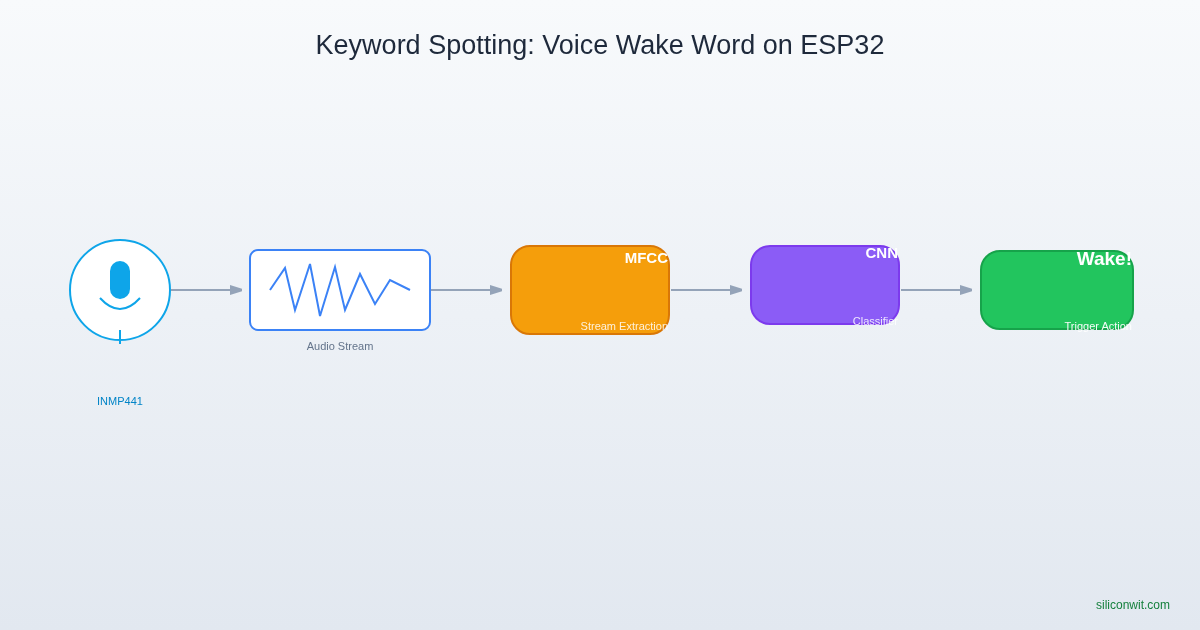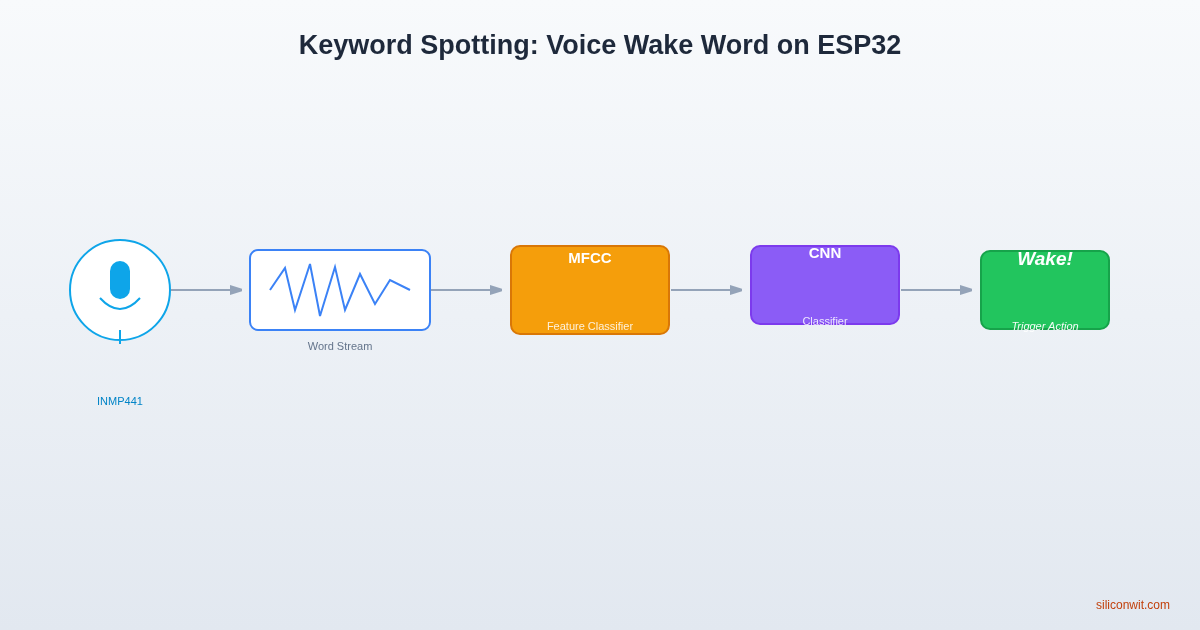--- a/index.html
+++ b/index.html
@@ -4,41 +4,41 @@
   <style>
     * { margin: 0; padding: 0; box-sizing: border-box; }
     html, body { width: 1200px; height: 630px; overflow: hidden; }
     body {
       position: relative;
       font-family: "Liberation Sans", sans-serif;
       background: linear-gradient(180deg, #f8fafc 0%, #e2e8f0 100%);
     }
     .title {
       position: absolute; left: 0; top: 30px; width: 1200px;
-      text-align: center; font-size: 27px; font-weight: bold; color: #1e293b;
+      text-align: center; font-size: 27px; font-weight: normal; color: #1e293b;
     }
     .diagram { position: absolute; left: 0; top: 0; width: 1200px; height: 630px; }
     .box {
-      position: absolute; border-radius: 10px;
-      display: flex; flex-direction: column; align-items: center; justify-content: center;
+      position: absolute; border-radius: 20px;
+      display: flex; flex-direction: column; align-items: flex-end; justify-content: center;
       color: #fff;
       gap: 42px;
     }
     .box .bt { font-weight: bold; font-size: 15px; }
     .box .bs { font-size: 11px; margin-top: 12px; opacity: 0.85; }
     .mfcc { left: 510px; top: 245px; width: 160px; height: 90px; background: #f59e0b; border: 2px solid #d97706; }
     .cnn { left: 750px; top: 245px; width: 150px; height: 80px; background: #8b5cf6; border: 2px solid #7c3aed; }
-    .wake { left: 980px; top: 250px; width: 130px; height: 80px; background: #22c55e; border: 2px solid #16a34a; font-style: italic; }
+    .wake { left: 980px; top: 250px; width: 154px; height: 80px; background: #22c55e; border: 2px solid #16a34a; }
     .wake .bt { font-size: 19px; }
     .wake .bs { margin-top: 8px; opacity: 0.95; }
     .label { position: absolute; font-size: 11px; text-align: center; }
     .mic-label { left: 70px; top: 355px; width: 100px; color: #0284c7; margin-top: 40px; }
     .audio-label { left: 250px; top: 340px; width: 180px; color: #64748b; }
     .footer {
-      position: absolute; right: 30px; top: 598px; font-size: 12px; color: #c2410c;
+      position: absolute; right: 30px; top: 598px; font-size: 12px; color: #15803d;
     }
   </style>
 </head>
 <body>
 
 <div class="title">Keyword Spotting: Voice Wake Word on ESP32</div>
 
 <svg class="diagram" width="1200" height="630" viewBox="0 0 1200 630">
   <defs>
     <marker id="arrowhead" markerWidth="12" markerHeight="10" refX="10" refY="5" orient="auto" markerUnits="userSpaceOnUse">
@@ -60,25 +60,25 @@
     <polyline points="270,290 285,268 295,310 310,264 320,316 335,267 345,310 360,274 375,304 390,280 410,290" fill="none" stroke="#3b82f6" stroke-width="2"></polyline>
   </g>
 
   <line x1="171" y1="290" x2="240" y2="290" stroke="#94a3b8" stroke-width="2" marker-end="url(#arrowhead)"></line>
   <line x1="431" y1="290" x2="500" y2="290" stroke="#94a3b8" stroke-width="2" marker-end="url(#arrowhead)"></line>
   <line x1="671" y1="290" x2="740" y2="290" stroke="#94a3b8" stroke-width="2" marker-end="url(#arrowhead)"></line>
   <line x1="901" y1="290" x2="970" y2="290" stroke="#94a3b8" stroke-width="2" marker-end="url(#arrowhead)"></line>
 </svg>
 
 <div class="label mic-label">INMP441</div>
-<div class="label audio-label">Word Stream</div>
+<div class="label audio-label">Audio Stream</div>
 
 <div class="box mfcc">
   <div class="bt">MFCC</div>
-  <div class="bs">Feature Classifier</div>
+  <div class="bs">Stream Extraction</div>
 </div>
 
 <div class="box cnn">
   <div class="bt">CNN</div>
   <div class="bs">Classifier</div>
 </div>
 
 <div class="box wake">
   <div class="bt">Wake!</div>
   <div class="bs">Trigger Action</div>

